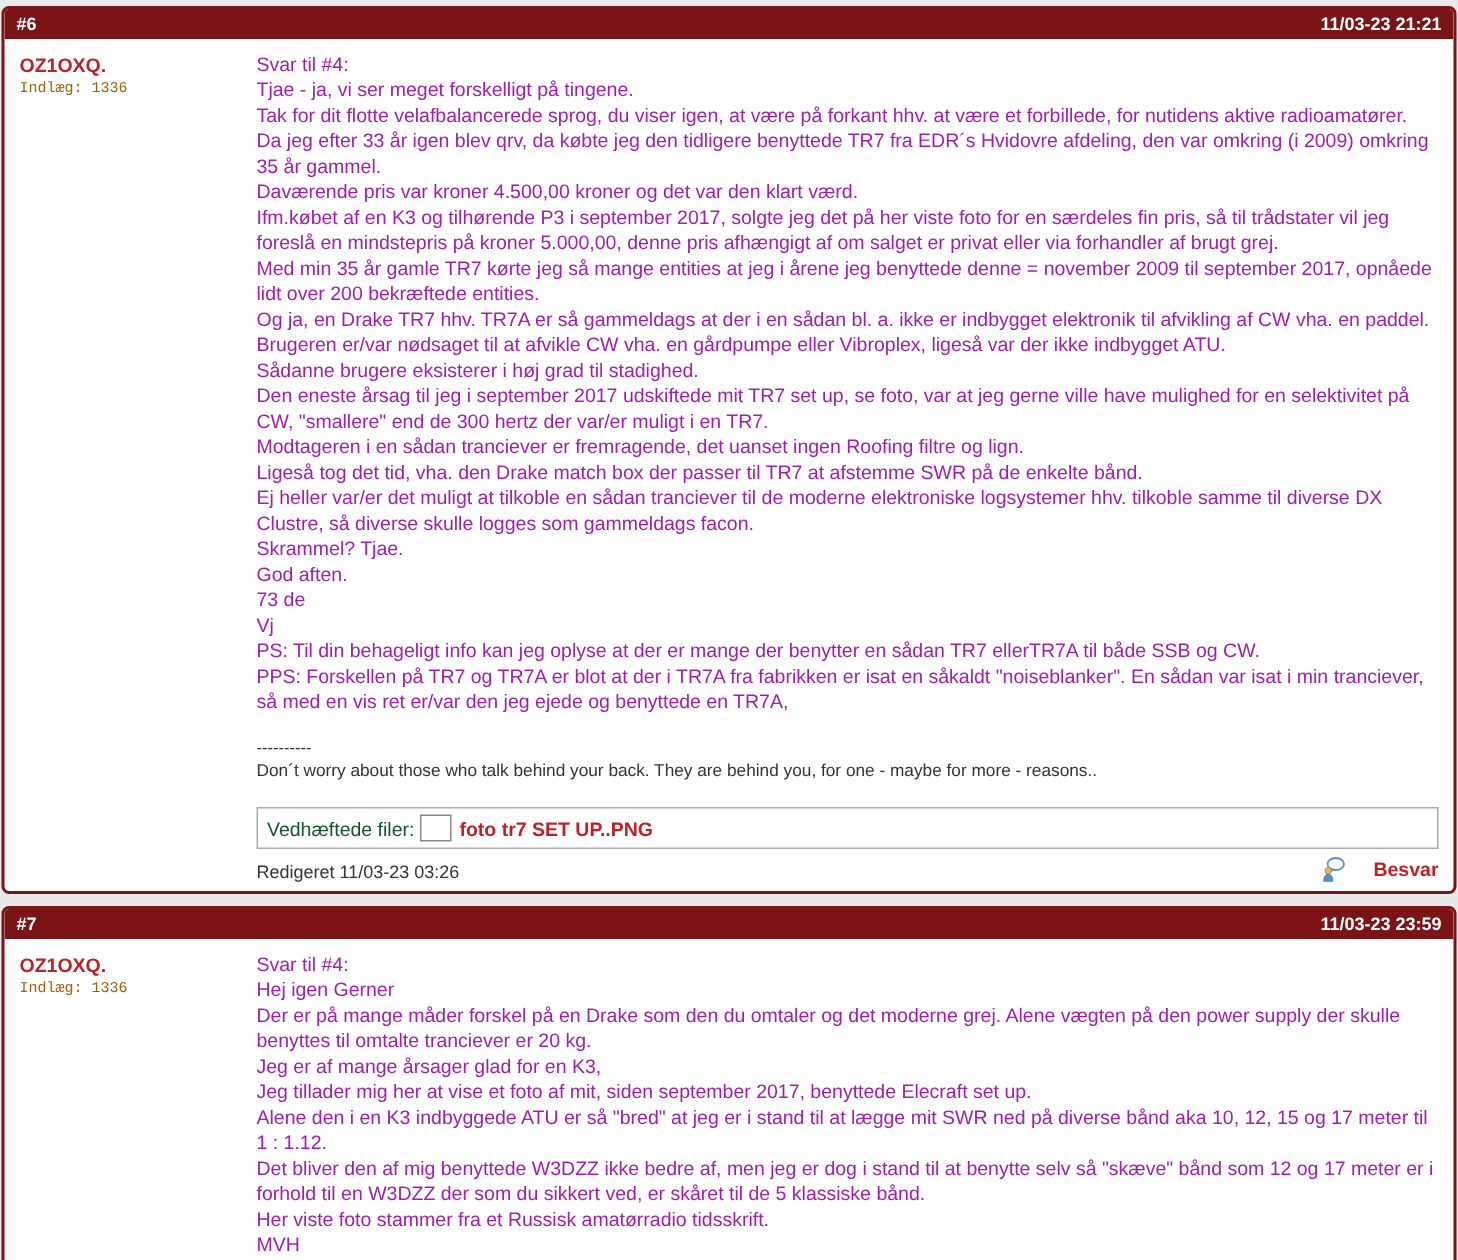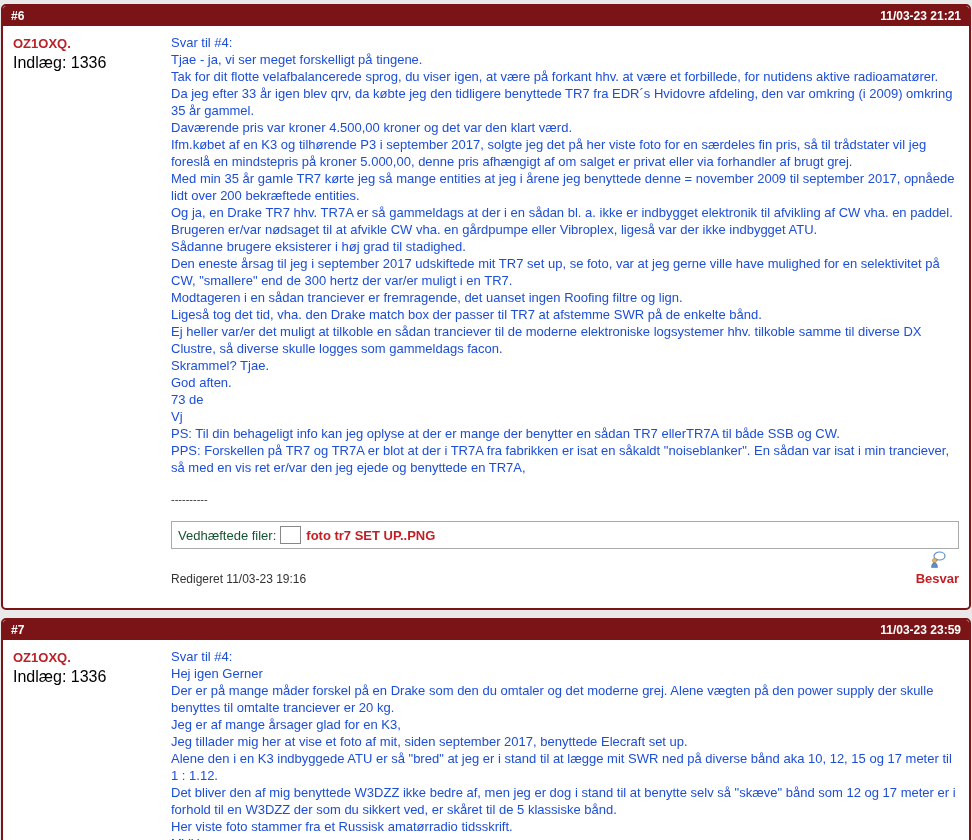--- a/index.html
+++ b/index.html
@@ -28,44 +28,45 @@
     height: 20px;
     line-height: 20px;
     padding: 0 8px;
     display: flex;
     justify-content: space-between;
     align-items: center;
     border-radius: 3px 3px 0 0;
   }
   .post-body {
     display: flex;
-    padding: 8px 10px 22px 10px;
+    padding: 8px 10px 6px 10px;
   }
   .author-col {
     width: 158px;
     flex: 0 0 158px;
     padding-top: 2px;
   }
   .author-name {
     color: #bb2127;
     font-weight: bold;
     font-size: 13px;
     cursor: pointer;
   }
   .author-count {
-    color: #000000;
-    font-size: 16px;
+    color: #a16207;
+    font-size: 10px;
     margin-top: 3px;
+    font-family: Liberation Mono, monospace;
   }
   .content-col {
     flex: 1 1 auto;
     min-width: 0;
   }
   .message-text {
-    color: #1d4ed8;
+    color: #a21caf;
     font-size: 13px;
     line-height: 17px;
     white-space: pre-line;
   }
   .signature {
     margin-top: 17px;
     color: #333333;
   }
   .sig-dashes {
     font-size: 11px;
@@ -115,24 +116,23 @@
     min-height: 20px;
   }
   .edited-note {
     font-size: 12px;
     color: #333333;
     padding-top: 3px;
   }
   .reply-link {
     display: flex;
     align-items: center;
-    gap: 3px;
+    gap: 19px;
     cursor: pointer;
     margin-left: auto;
-    flex-direction: column;
   }
   .reply-label {
     color: #c21f25;
     font-weight: bold;
     font-size: 13px;
   }
   .reply-icon { width: 17px; height: 17px; display: inline-block; }
 </style>
 </head>
 <body>
@@ -165,28 +165,29 @@
 Ligeså tog det tid, vha. den Drake match box der passer til TR7 at afstemme SWR på de enkelte bånd.
 Ej heller var/er det muligt at tilkoble en sådan tranciever til de moderne elektroniske logsystemer hhv. tilkoble samme til diverse DX Clustre, så diverse skulle logges som gammeldags facon.
 Skrammel? Tjae.
 God aften.
 73 de
 Vj
 PS: Til din behageligt info kan jeg oplyse at der er mange der benytter en sådan TR7 ellerTR7A til både SSB og CW.
 PPS: Forskellen på TR7 og TR7A er blot at der i TR7A fra fabrikken er isat en såkaldt "noiseblanker". En sådan var isat i min tranciever, så med en vis ret er/var den jeg ejede og benyttede en TR7A,</div>
         <div class="signature">
           <div class="sig-dashes">----------</div>
+          <div class="sig-text">Don´t worry about those who talk behind your back. They are behind you, for one - maybe for more - reasons..</div>
         </div>
         <div class="attachment-box">
           <span class="attachment-label">Vedhæftede filer:</span>
           <span class="attachment-placeholder"></span>
           <span class="attachment-file">foto tr7 SET UP..PNG</span>
         </div>
         <div class="post-footer">
-          <span class="edited-note">Redigeret 11/03-23 19:16</span>
+          <span class="edited-note">Redigeret 11/03-23 03:26</span>
           <span class="reply-link">
             <svg class="reply-icon" viewBox="0 0 17 17">
               <ellipse cx="10.5" cy="5" rx="5.5" ry="4" fill="#ffffff" stroke="#5b8ec4" stroke-width="1.2"></ellipse>
               <path d="M7 8 L5 11 L9 8.6 Z" fill="#ffffff" stroke="#5b8ec4" stroke-width="1"></path>
               <circle cx="5.5" cy="9.5" r="2.2" fill="#e8b06a" stroke="#b97f35" stroke-width="0.5"></circle>
               <path d="M2.5 16.5 C2.5 13 4 11.8 5.5 11.8 C7 11.8 8.5 13 8.5 16.5 Z" fill="#5b8ec4" stroke="#3a6ea5" stroke-width="0.5"></path>
             </svg>
             <span class="reply-label">Besvar</span>
           </span>
         </div>

